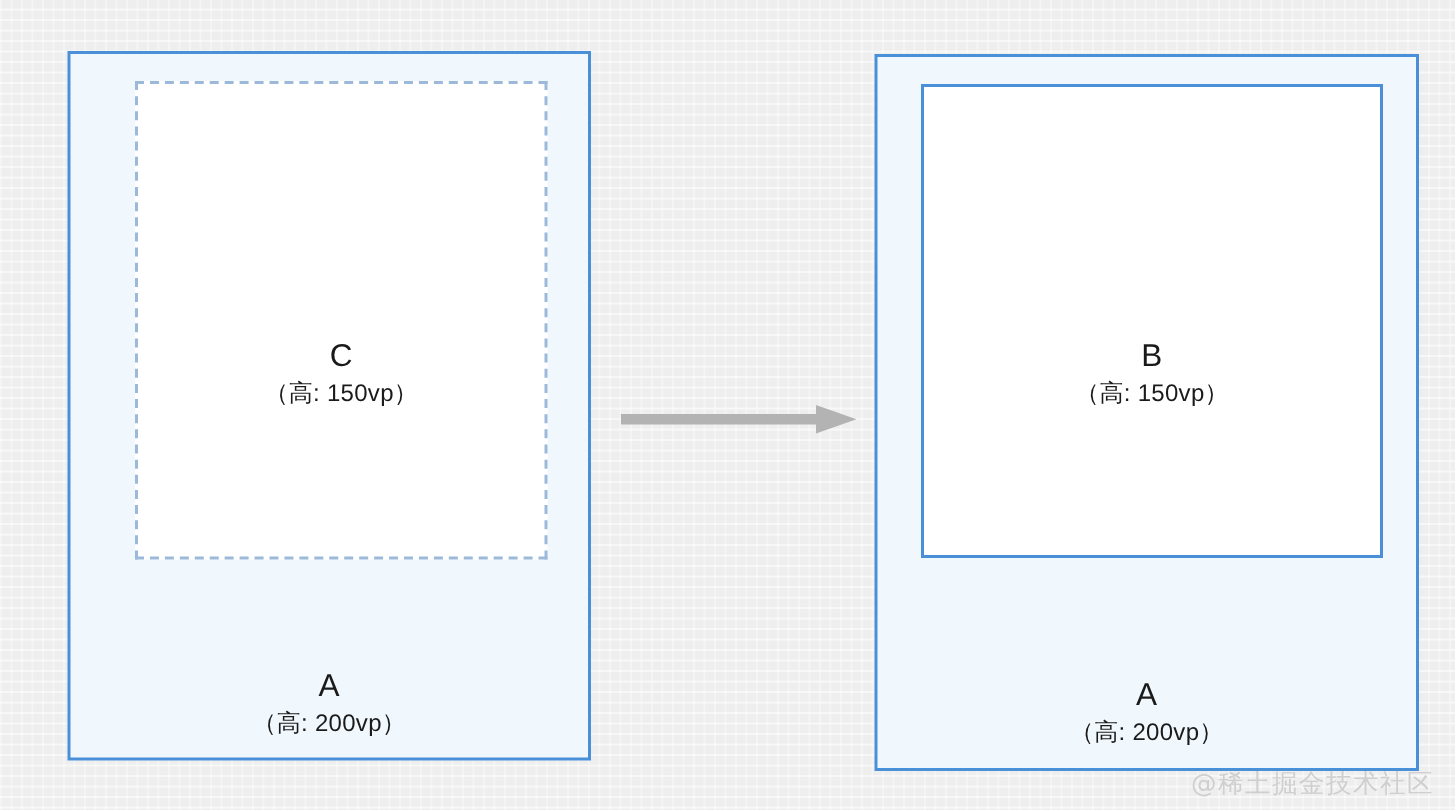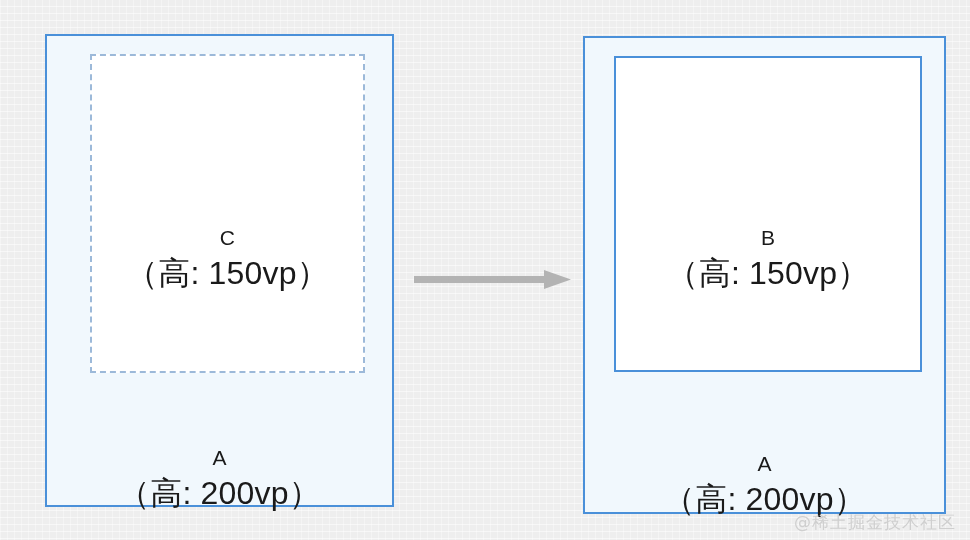--- a/index.html
+++ b/index.html
@@ -66,21 +66,21 @@
     color: #1a1a1a;
     line-height: 1.32;
     white-space: nowrap;
     user-select: none;
   }
   .label-title {
     font-size: 21px;
     letter-spacing: 0.2px;
   }
   .label-sub {
-    font-size: 32px;
+    font-size: 16px;
     letter-spacing: 0.2px;
   }
 
   
   #label-c { top: 168px; }
   #label-b { top: 166px; }
 
   
   #label-a-left  { top: 408px; }
   #label-a-right { top: 412px; }

